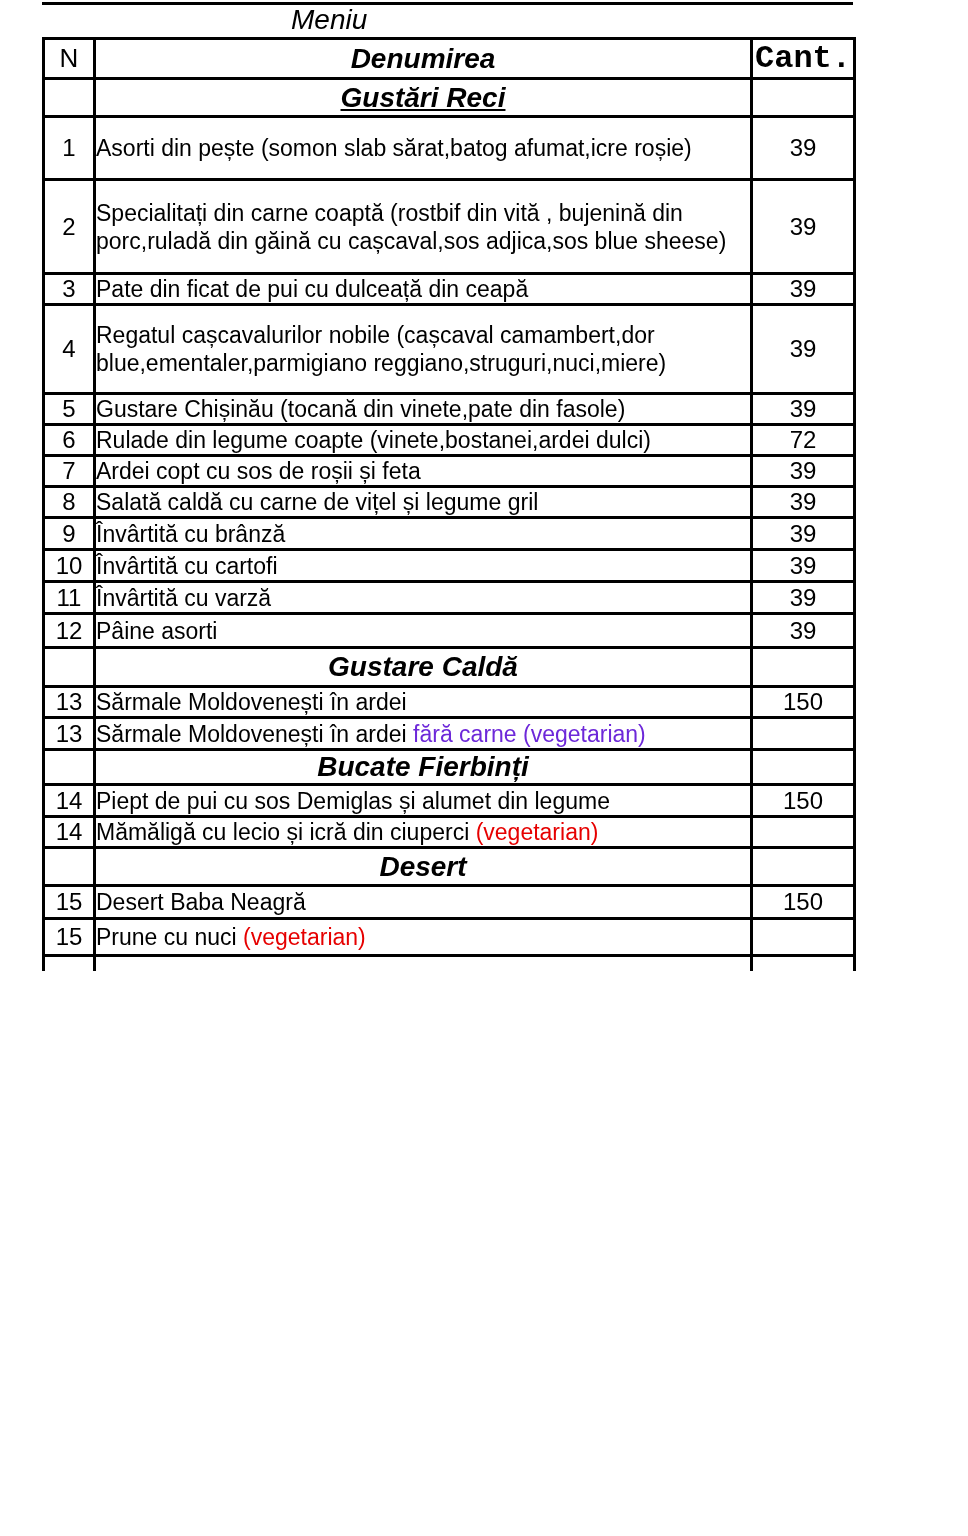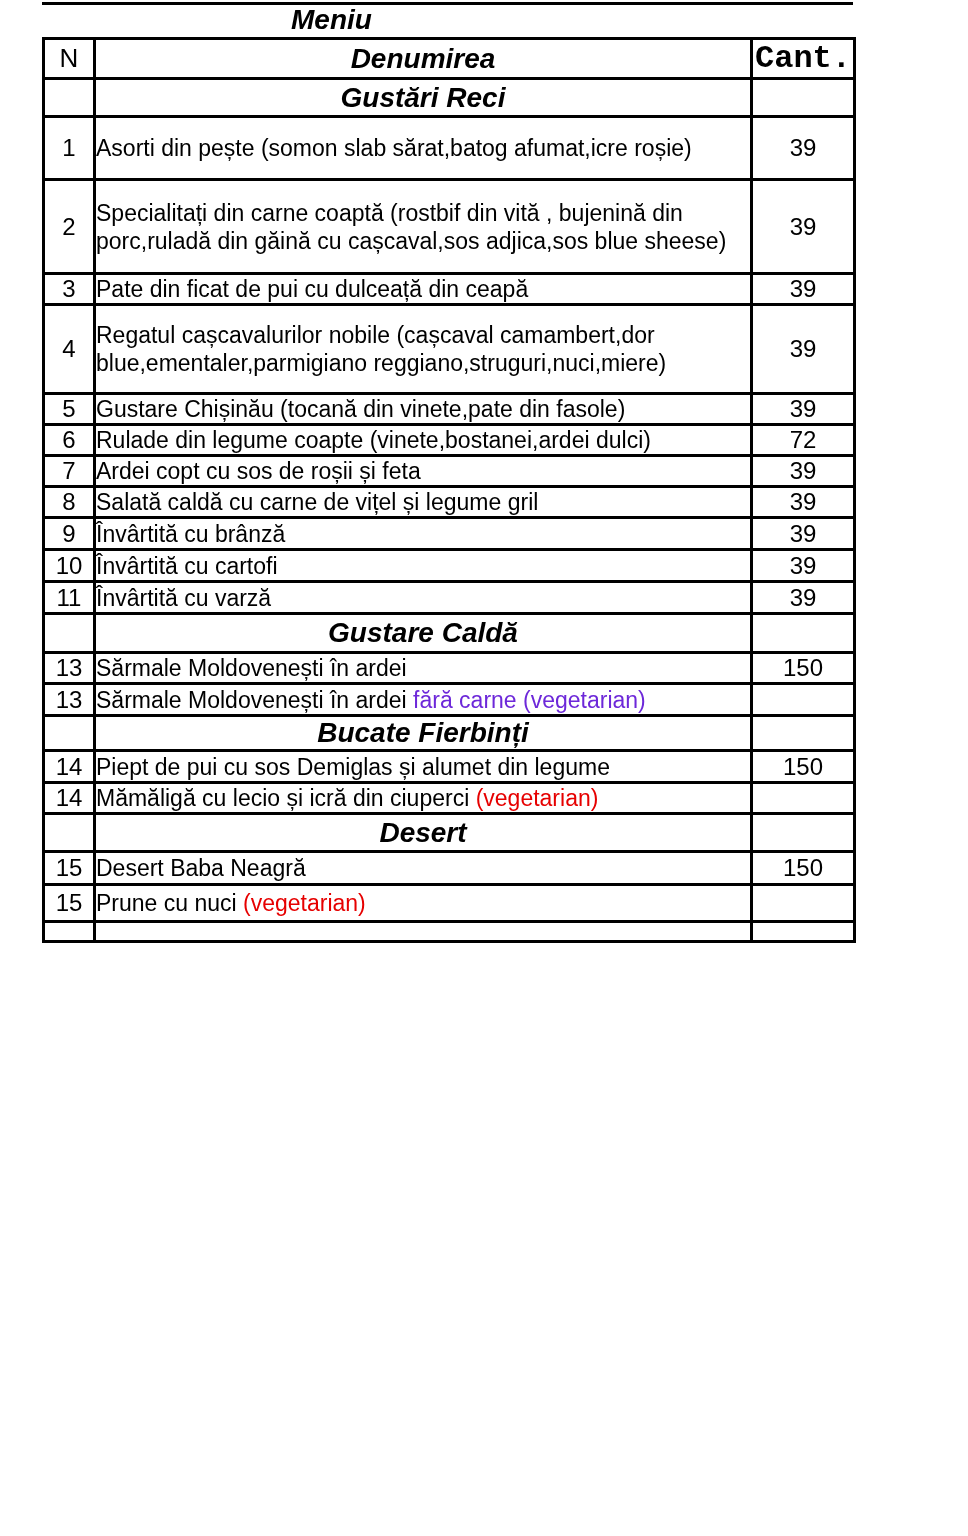--- a/index.html
+++ b/index.html
@@ -14,21 +14,21 @@
   .top-rule {
     position: absolute;
     left: 42px; top: 2px;
     width: 811px; height: 3px;
     background: #000;
   }
   .doc-title {
     position: absolute;
     left: 291px; top: 4px;
     font-size: 28px;
-    font-weight: bold;
+    font-weight: normal;
     font-style: italic;
     white-space: nowrap;
   }
   .table-clip {
     position: absolute;
     left: 42px; top: 37px;
     width: 815px; height: 934px;
     overflow: hidden;
   }
   table.menu {
@@ -83,21 +83,21 @@
         <col class="c-qty">
     </colgroup>
     <thead>
       <tr style="height:39px;">
         <th class="h-n">N</th>
         <th class="h-name">Denumirea</th>
         <th class="h-qty">Cant.</th>
       </tr>
     </thead>
     <tbody id="menu-body">
-        <tr style="height: 38px;">
+        <tr style="height: 38px; text-decoration: underline;">
           <td class="cell-n"></td>
           <td class="cell-section">Gustări Reci</td>
           <td class="cell-qty"></td>
         </tr>
         <tr style="height: 63px;">
           <td class="cell-n">1</td>
           <td class="cell-name"><span>Asorti din pește (somon slab sărat,batog afumat,icre roșie)</span></td>
           <td class="cell-qty">39</td>
         </tr>
         <tr style="height: 94px;">
@@ -143,20 +143,25 @@
         <tr style="height: 32px;">
           <td class="cell-n">10</td>
           <td class="cell-name"><span>Învârtită cu cartofi</span></td>
           <td class="cell-qty">39</td>
         </tr>
         <tr style="height: 32px;">
           <td class="cell-n">11</td>
           <td class="cell-name"><span>Învârtită cu varză</span></td>
           <td class="cell-qty">39</td>
         </tr>
+        <tr style="height: 34px;">
+          <td class="cell-n">12</td>
+          <td class="cell-name"><span>Pâine asorti</span></td>
+          <td class="cell-qty">39</td>
+        </tr>
         <tr style="height: 39px;">
           <td class="cell-n"></td>
           <td class="cell-section">Gustare Caldă</td>
           <td class="cell-qty"></td>
         </tr>
         <tr style="height: 31px;">
           <td class="cell-n">13</td>
           <td class="cell-name"><span>Sărmale Moldovenești în ardei</span></td>
           <td class="cell-qty">150</td>
         </tr>

